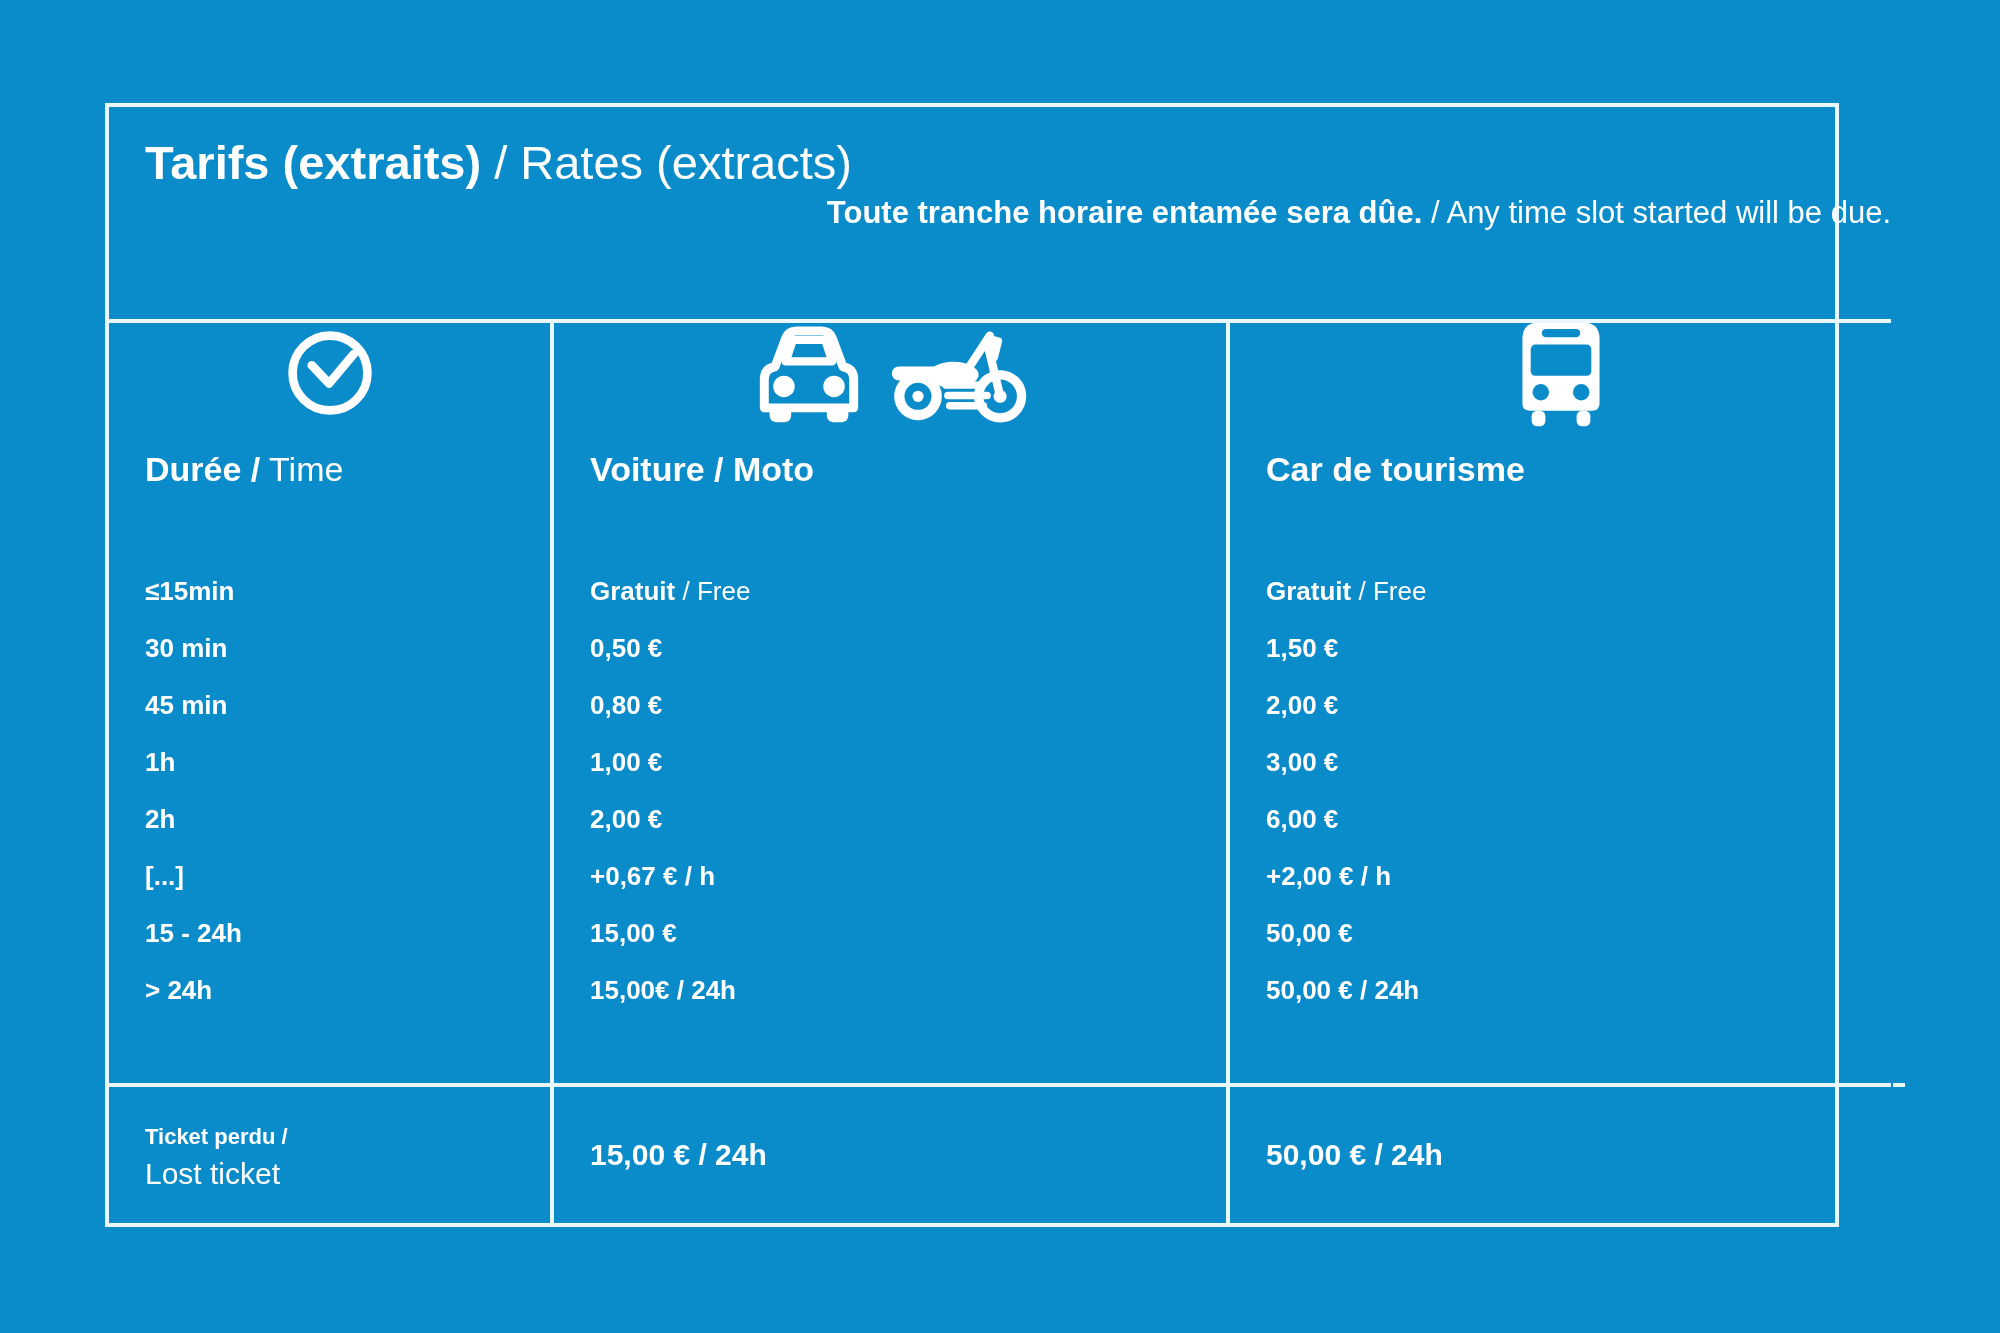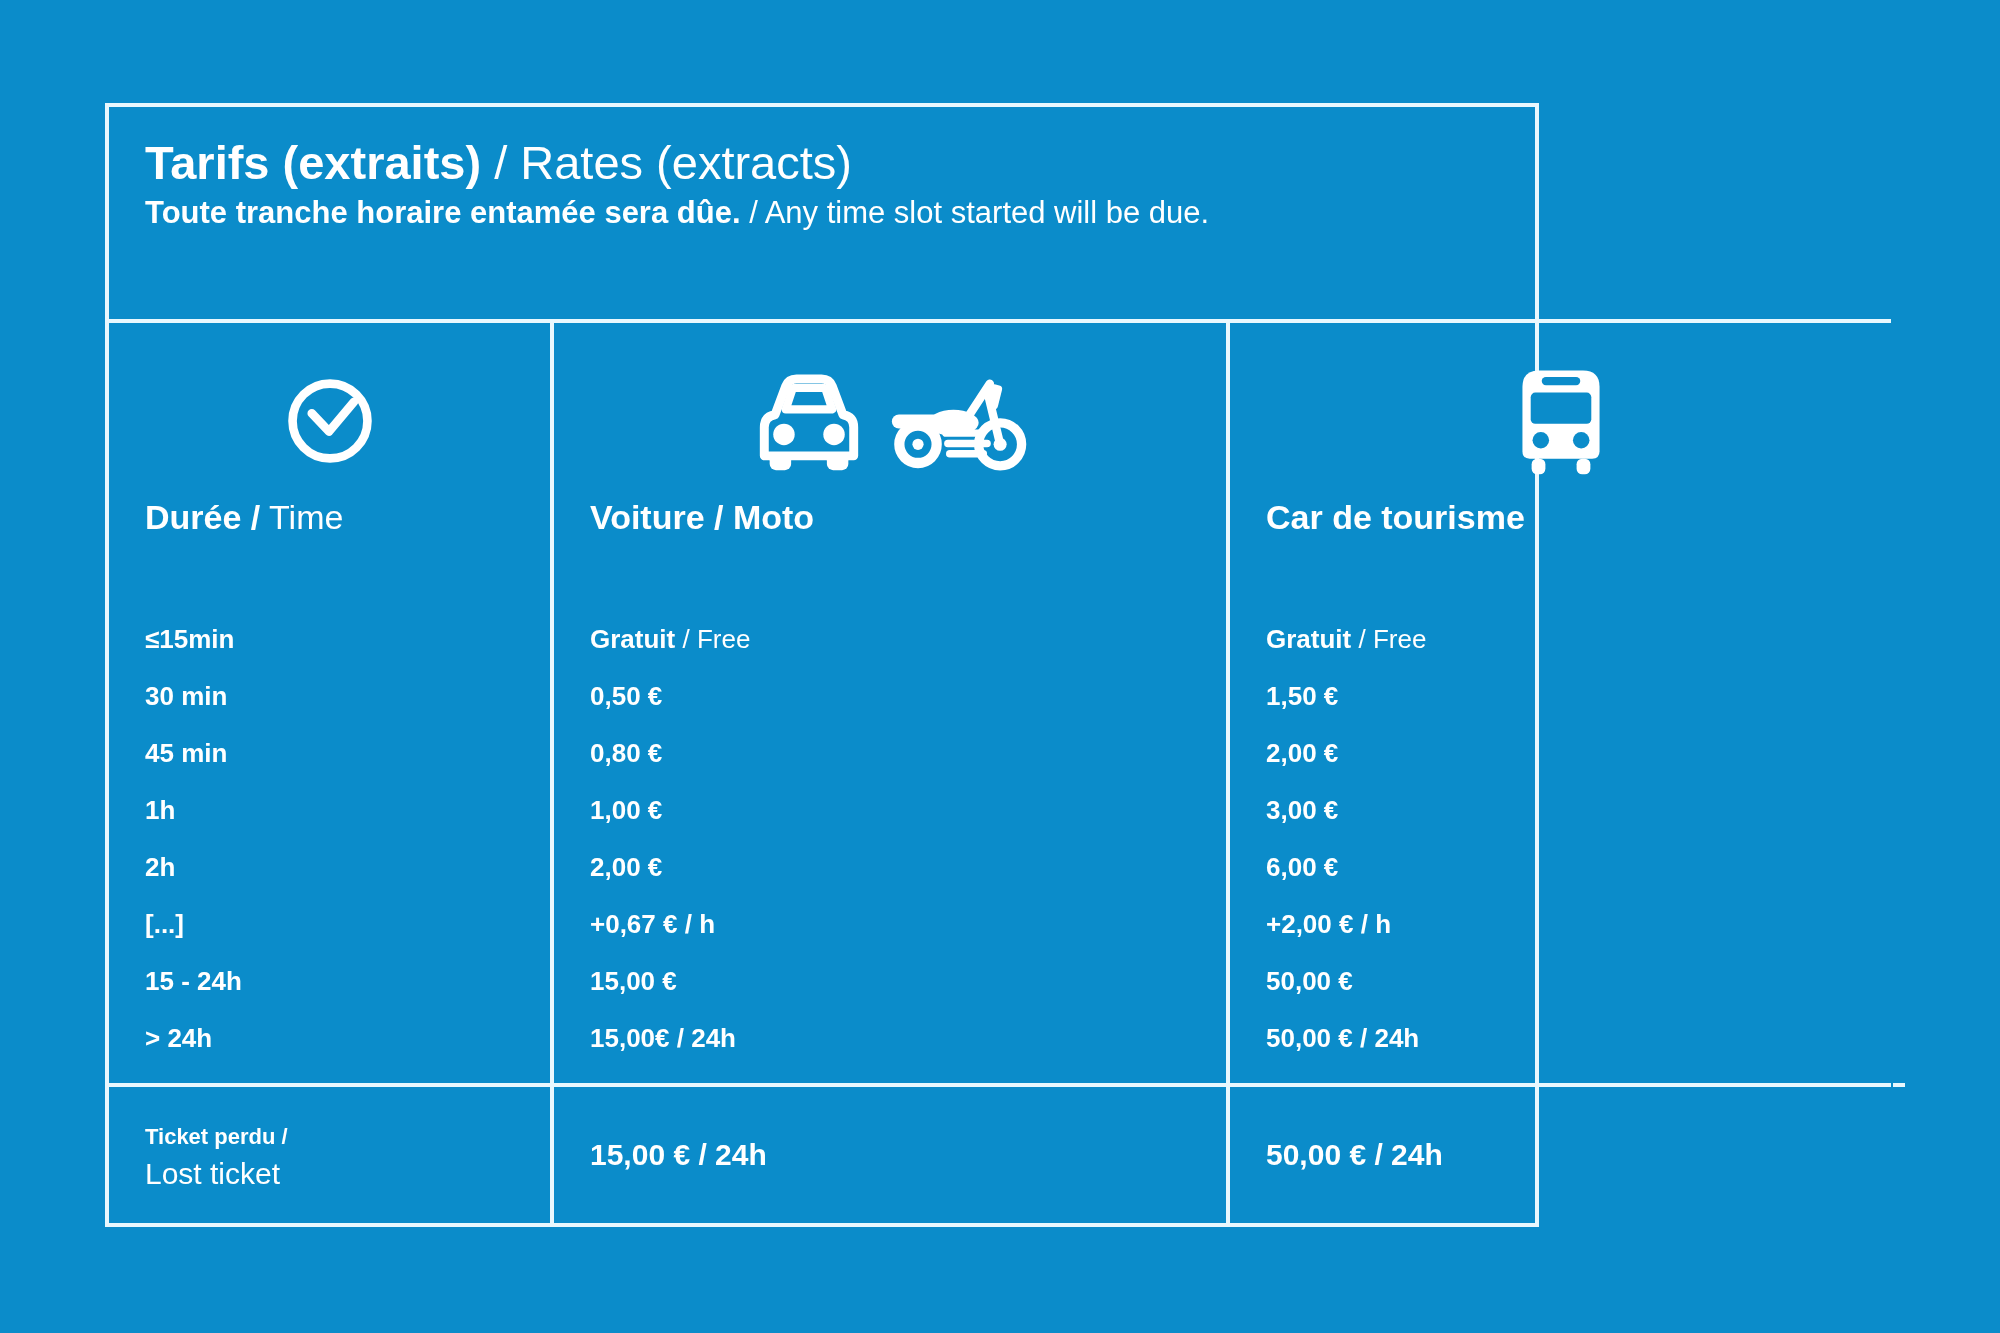--- a/index.html
+++ b/index.html
@@ -15,38 +15,38 @@
   }
   #canvas{
     position:relative;
     width:2000px;height:1333px;
     background:var(--blue);
     overflow:hidden;
   }
   .board{
     position:absolute;
     left:105px;top:103px;
-    width:1434px;height:1124px;
+    width:1734px;height:1124px;
     border:4px solid var(--line);
     display:grid;
     grid-template-columns:441px 676px 665px;
     grid-template-rows:216px 760px 140px;
   }
   
   .hdr{
     grid-column:1 / -1;
     border-bottom:4px solid var(--line);
     padding:28px 0 0 36px;
   }
   .title{font-size:47px;line-height:56px;font-weight:400;letter-spacing:0;}
   .title .b{font-weight:700;}
-  .subtitle{font-size:31px;line-height:44px;font-weight:400;}
+  .subtitle{font-size:31px;line-height:44px;font-weight:400;text-align:right;}
   .subtitle .b{font-weight:700;}
   
-  .col{padding-top:48px;overflow:hidden;}
+  .col{overflow:hidden;}
   .col.c2,.col.c3{border-left:4px solid var(--line);}
   .icon-row{height:100px;display:flex;align-items:center;justify-content:center;gap:22px;}
   .col-label{margin:26px 0 0 36px;font-size:34px;line-height:40px;font-weight:400;}
   .col-label .b{font-weight:700;}
   .rates{margin:74px 0 0 36px;}
   .rate-line{font-size:26px;line-height:57px;font-weight:400;white-space:pre;}
   .rate-line .b{font-weight:700;}
   
   .foot{
     border-top:4px solid var(--line);

